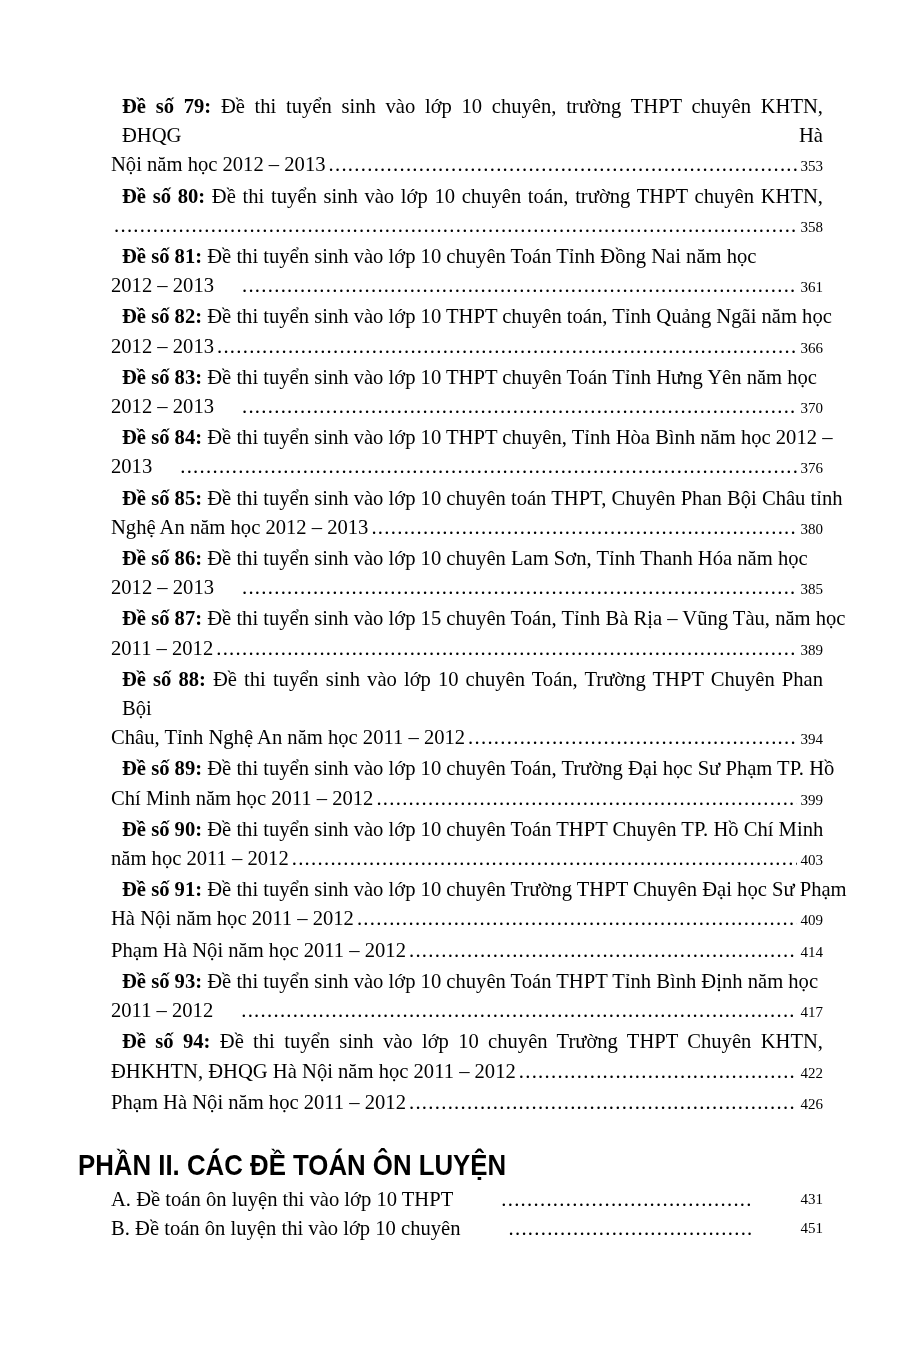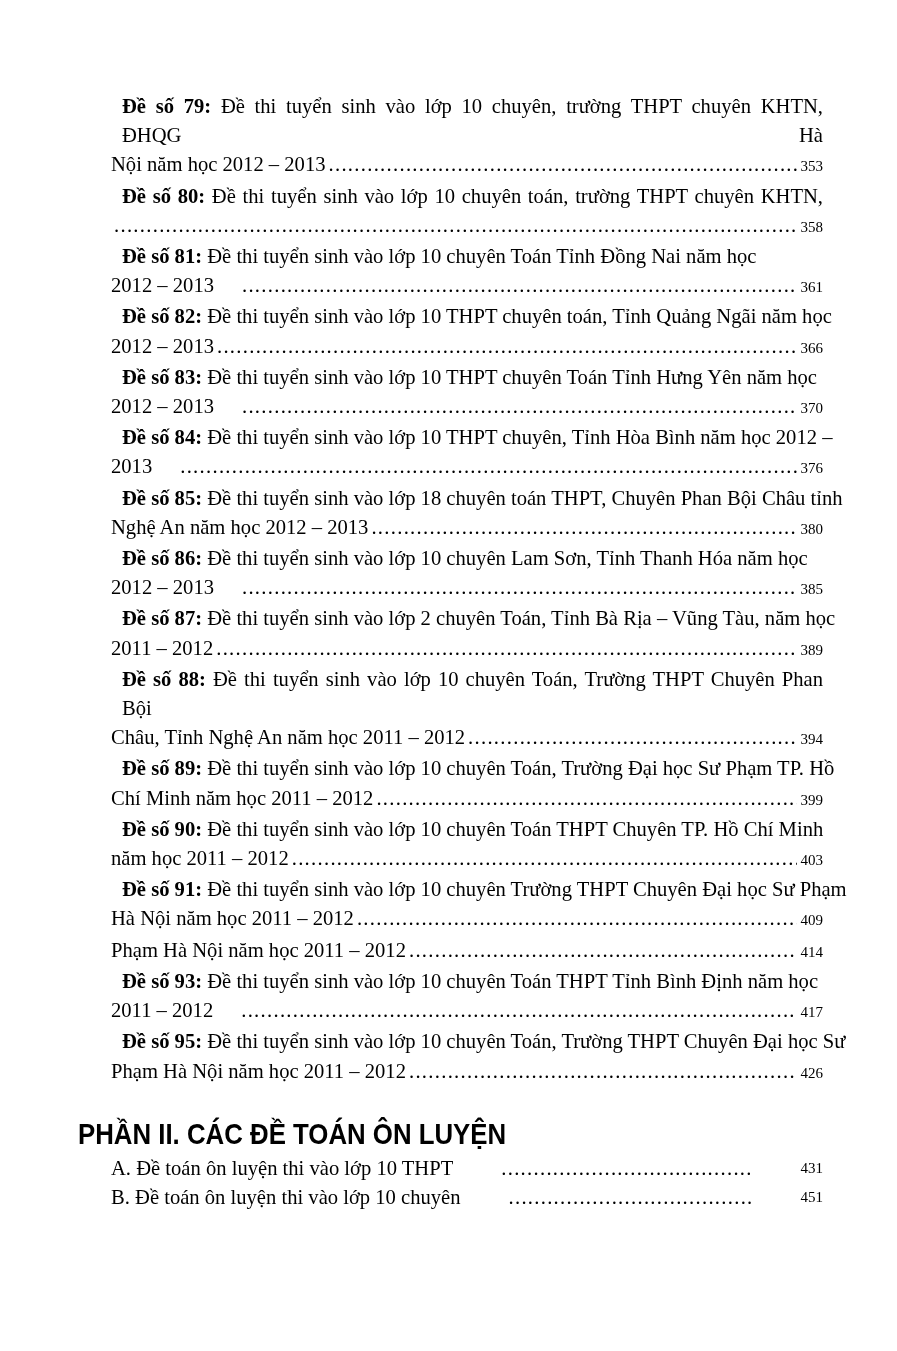--- a/index.html
+++ b/index.html
@@ -145,21 +145,21 @@
     <div class="l2 gap">
       <span class="l2-text">2013</span>
       <span class="dots"></span>
       <span class="page-num">376</span>
     </div>
   </div>
 
   <div class="entry">
     <div class="l1">
       <span class="label">Đề số 85:</span>
-      <span class="rest">Đề thi tuyển sinh vào lớp 18 chuyên toán THPT, Chuyên Phan Bội Châu tỉnh</span>
+      <span class="rest">Đề thi tuyển sinh vào lớp 10 chuyên toán THPT, Chuyên Phan Bội Châu tỉnh</span>
     </div>
     <div class="l2">
       <span class="l2-text">Nghệ An năm học 2012 – 2013</span>
       <span class="dots"></span>
       <span class="page-num">380</span>
     </div>
   </div>
 
   <div class="entry">
     <div class="l1">
@@ -169,21 +169,21 @@
     <div class="l2 gap">
       <span class="l2-text">2012 – 2013</span>
       <span class="dots"></span>
       <span class="page-num">385</span>
     </div>
   </div>
 
   <div class="entry">
     <div class="l1">
       <span class="label">Đề số 87:</span>
-      <span class="rest">Đề thi tuyển sinh vào lớp 2 chuyên Toán, Tỉnh Bà Rịa – Vũng Tàu, năm học</span>
+      <span class="rest">Đề thi tuyển sinh vào lớp 15 chuyên Toán, Tỉnh Bà Rịa – Vũng Tàu, năm học</span>
     </div>
     <div class="l2">
       <span class="l2-text">2011 – 2012</span>
       <span class="dots"></span>
       <span class="page-num">389</span>
     </div>
   </div>
 
   <div class="entry">
     <div class="l1 spread">
@@ -246,26 +246,33 @@
       <span class="label">Đề số 93:</span>
       <span class="rest">Đề thi tuyển sinh vào lớp 10 chuyên Toán THPT Tỉnh Bình Định năm học</span>
     </div>
     <div class="l2 gap">
       <span class="l2-text">2011 – 2012</span>
       <span class="dots"></span>
       <span class="page-num">417</span>
     </div>
   </div>
 
-
-  <div class="entry">
-    <div class="l1">
-      <span class="label">Đề số 95:</span>
-      <span class="rest">Đề thi tuyển sinh vào lớp 10 chuyên Toán, Trường THPT Chuyên Đại học Sư</span>
-    </div>
+  <div class="entry">
+    <div class="l1 spread">
+      <span class="label">Đề số 94:</span>
+      <span class="rest">Đề thi tuyển sinh vào lớp 10 chuyên Trường THPT Chuyên KHTN,</span>
+    </div>
+    <div class="l2">
+      <span class="l2-text">ĐHKHTN, ĐHQG Hà Nội năm học 2011 – 2012</span>
+      <span class="dots"></span>
+      <span class="page-num">422</span>
+    </div>
+  </div>
+
+  <div class="entry">
     <div class="l2">
       <span class="l2-text">Phạm Hà Nội năm học 2011 – 2012</span>
       <span class="dots"></span>
       <span class="page-num">426</span>
     </div>
   </div>
 </div>
 
   <div class="part2">
     <div class="part2-heading">PHẦN II. CÁC ĐỀ TOÁN ÔN LUYỆN</div>

